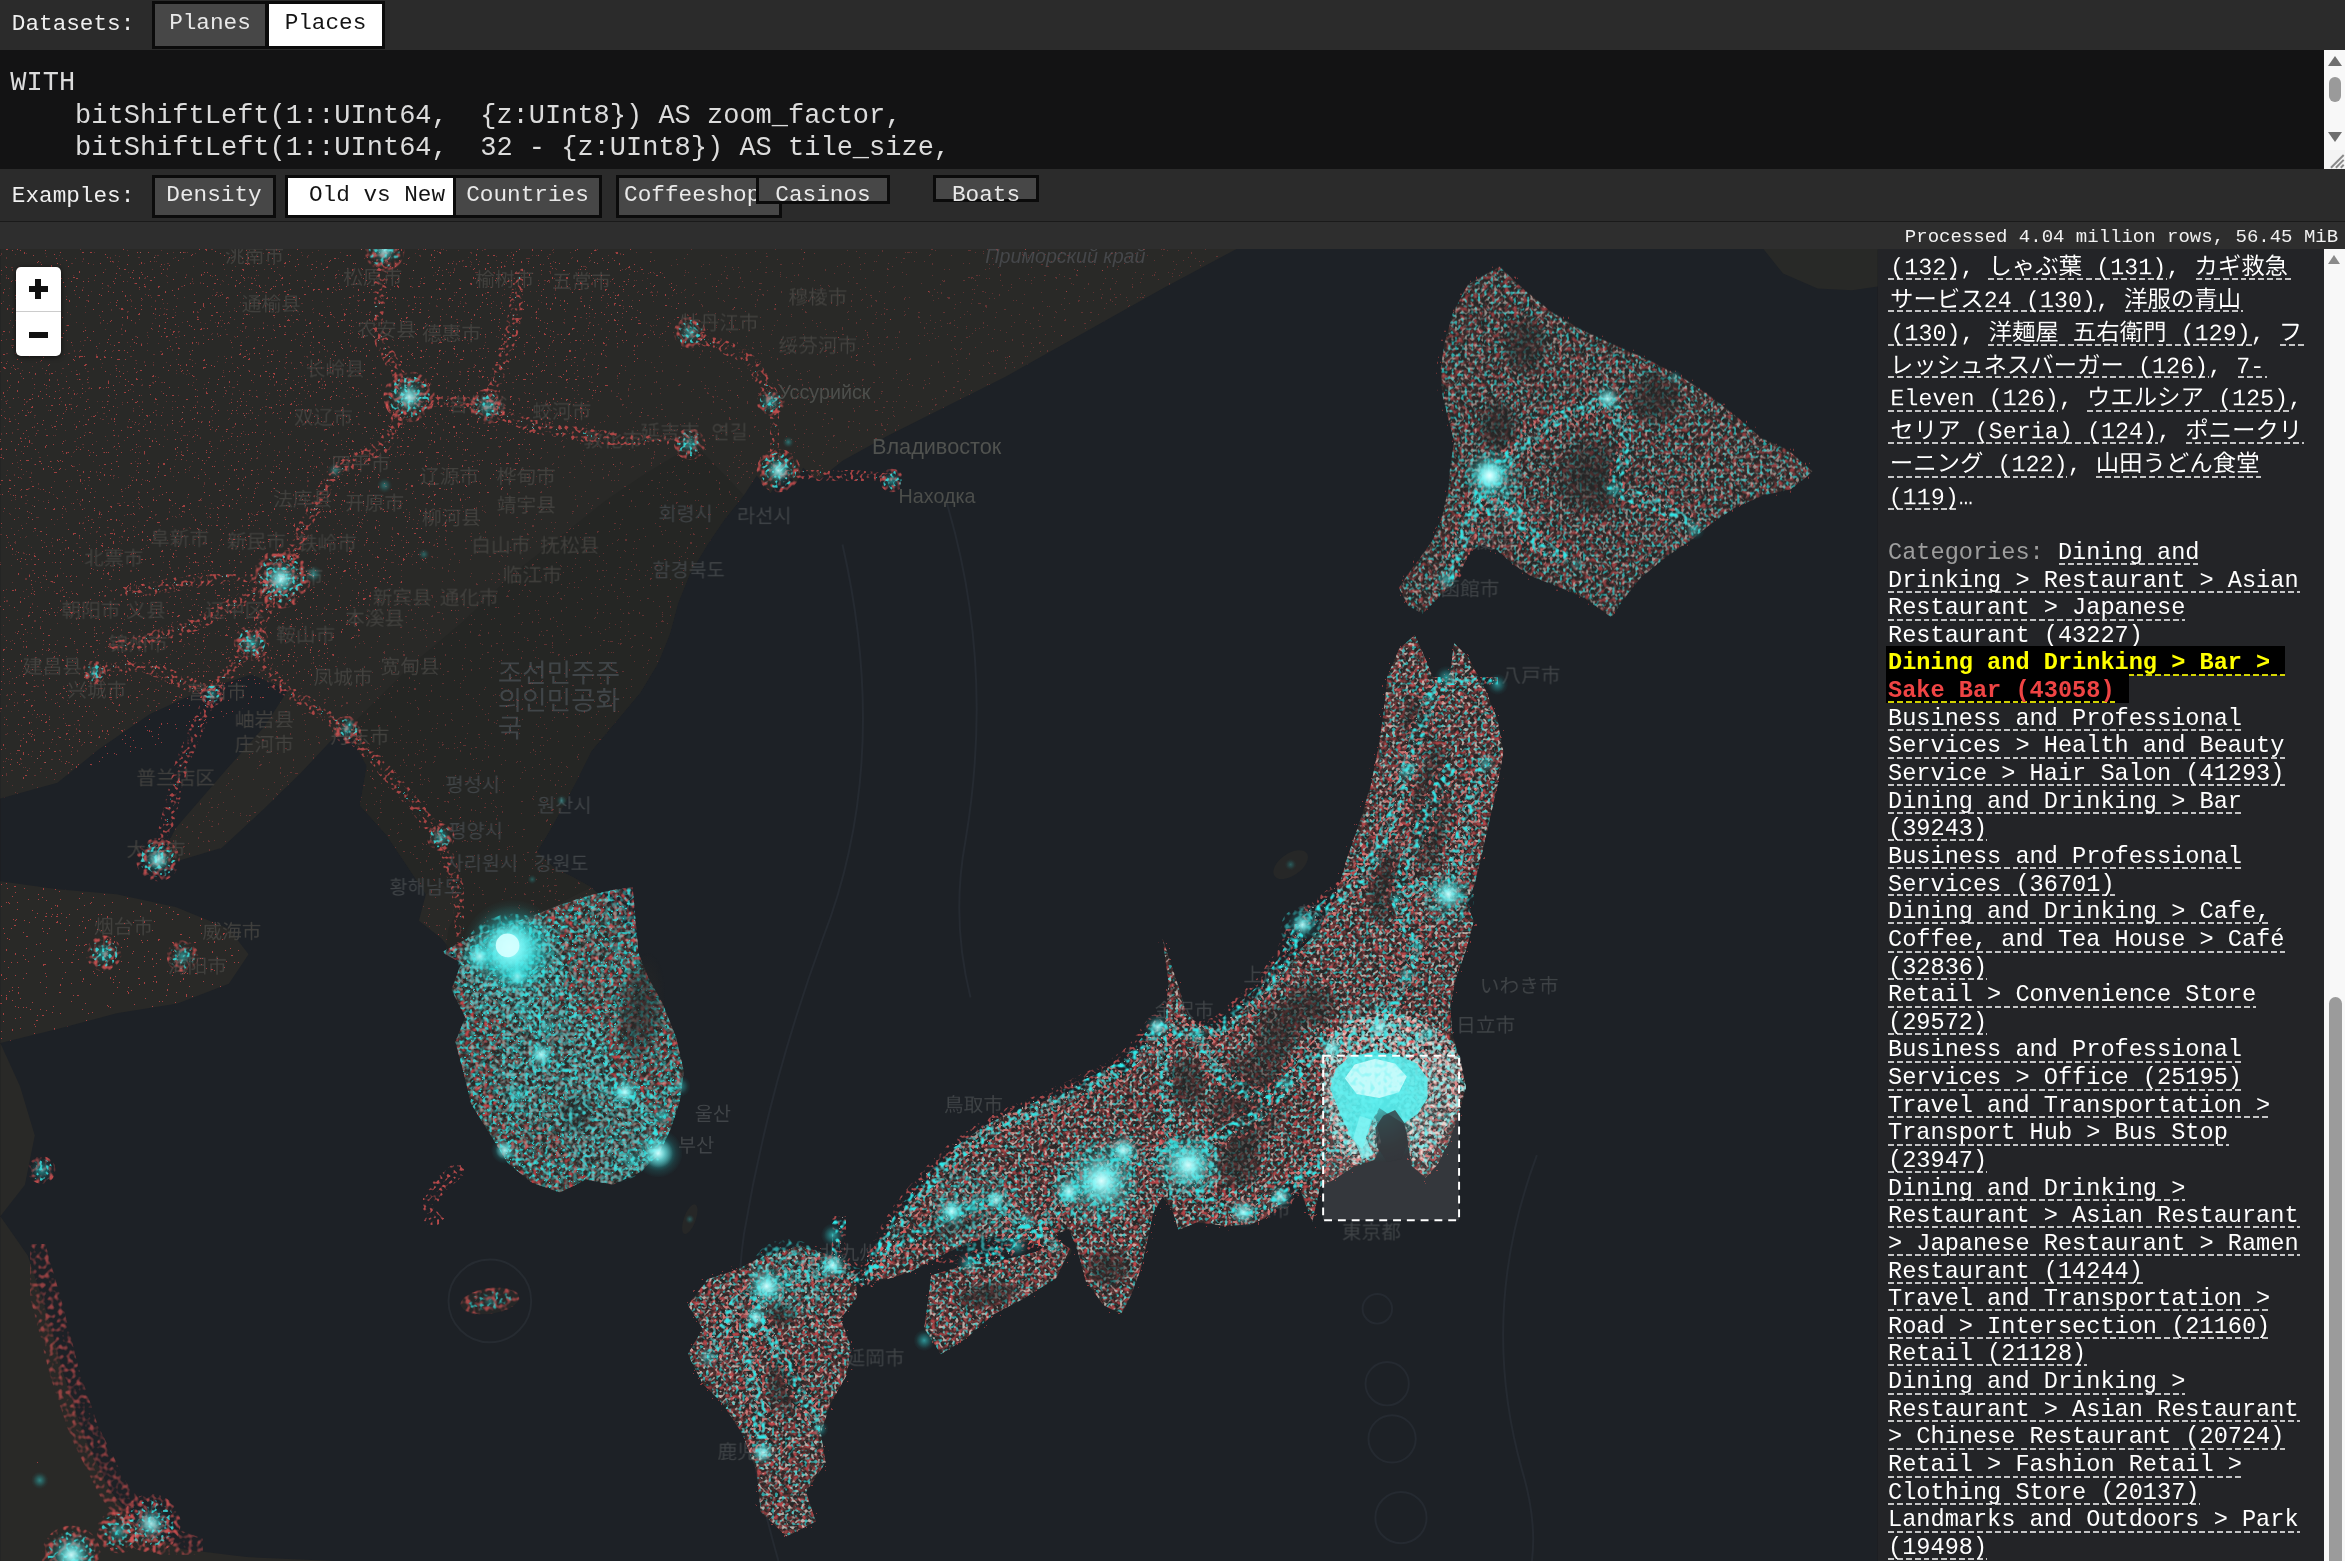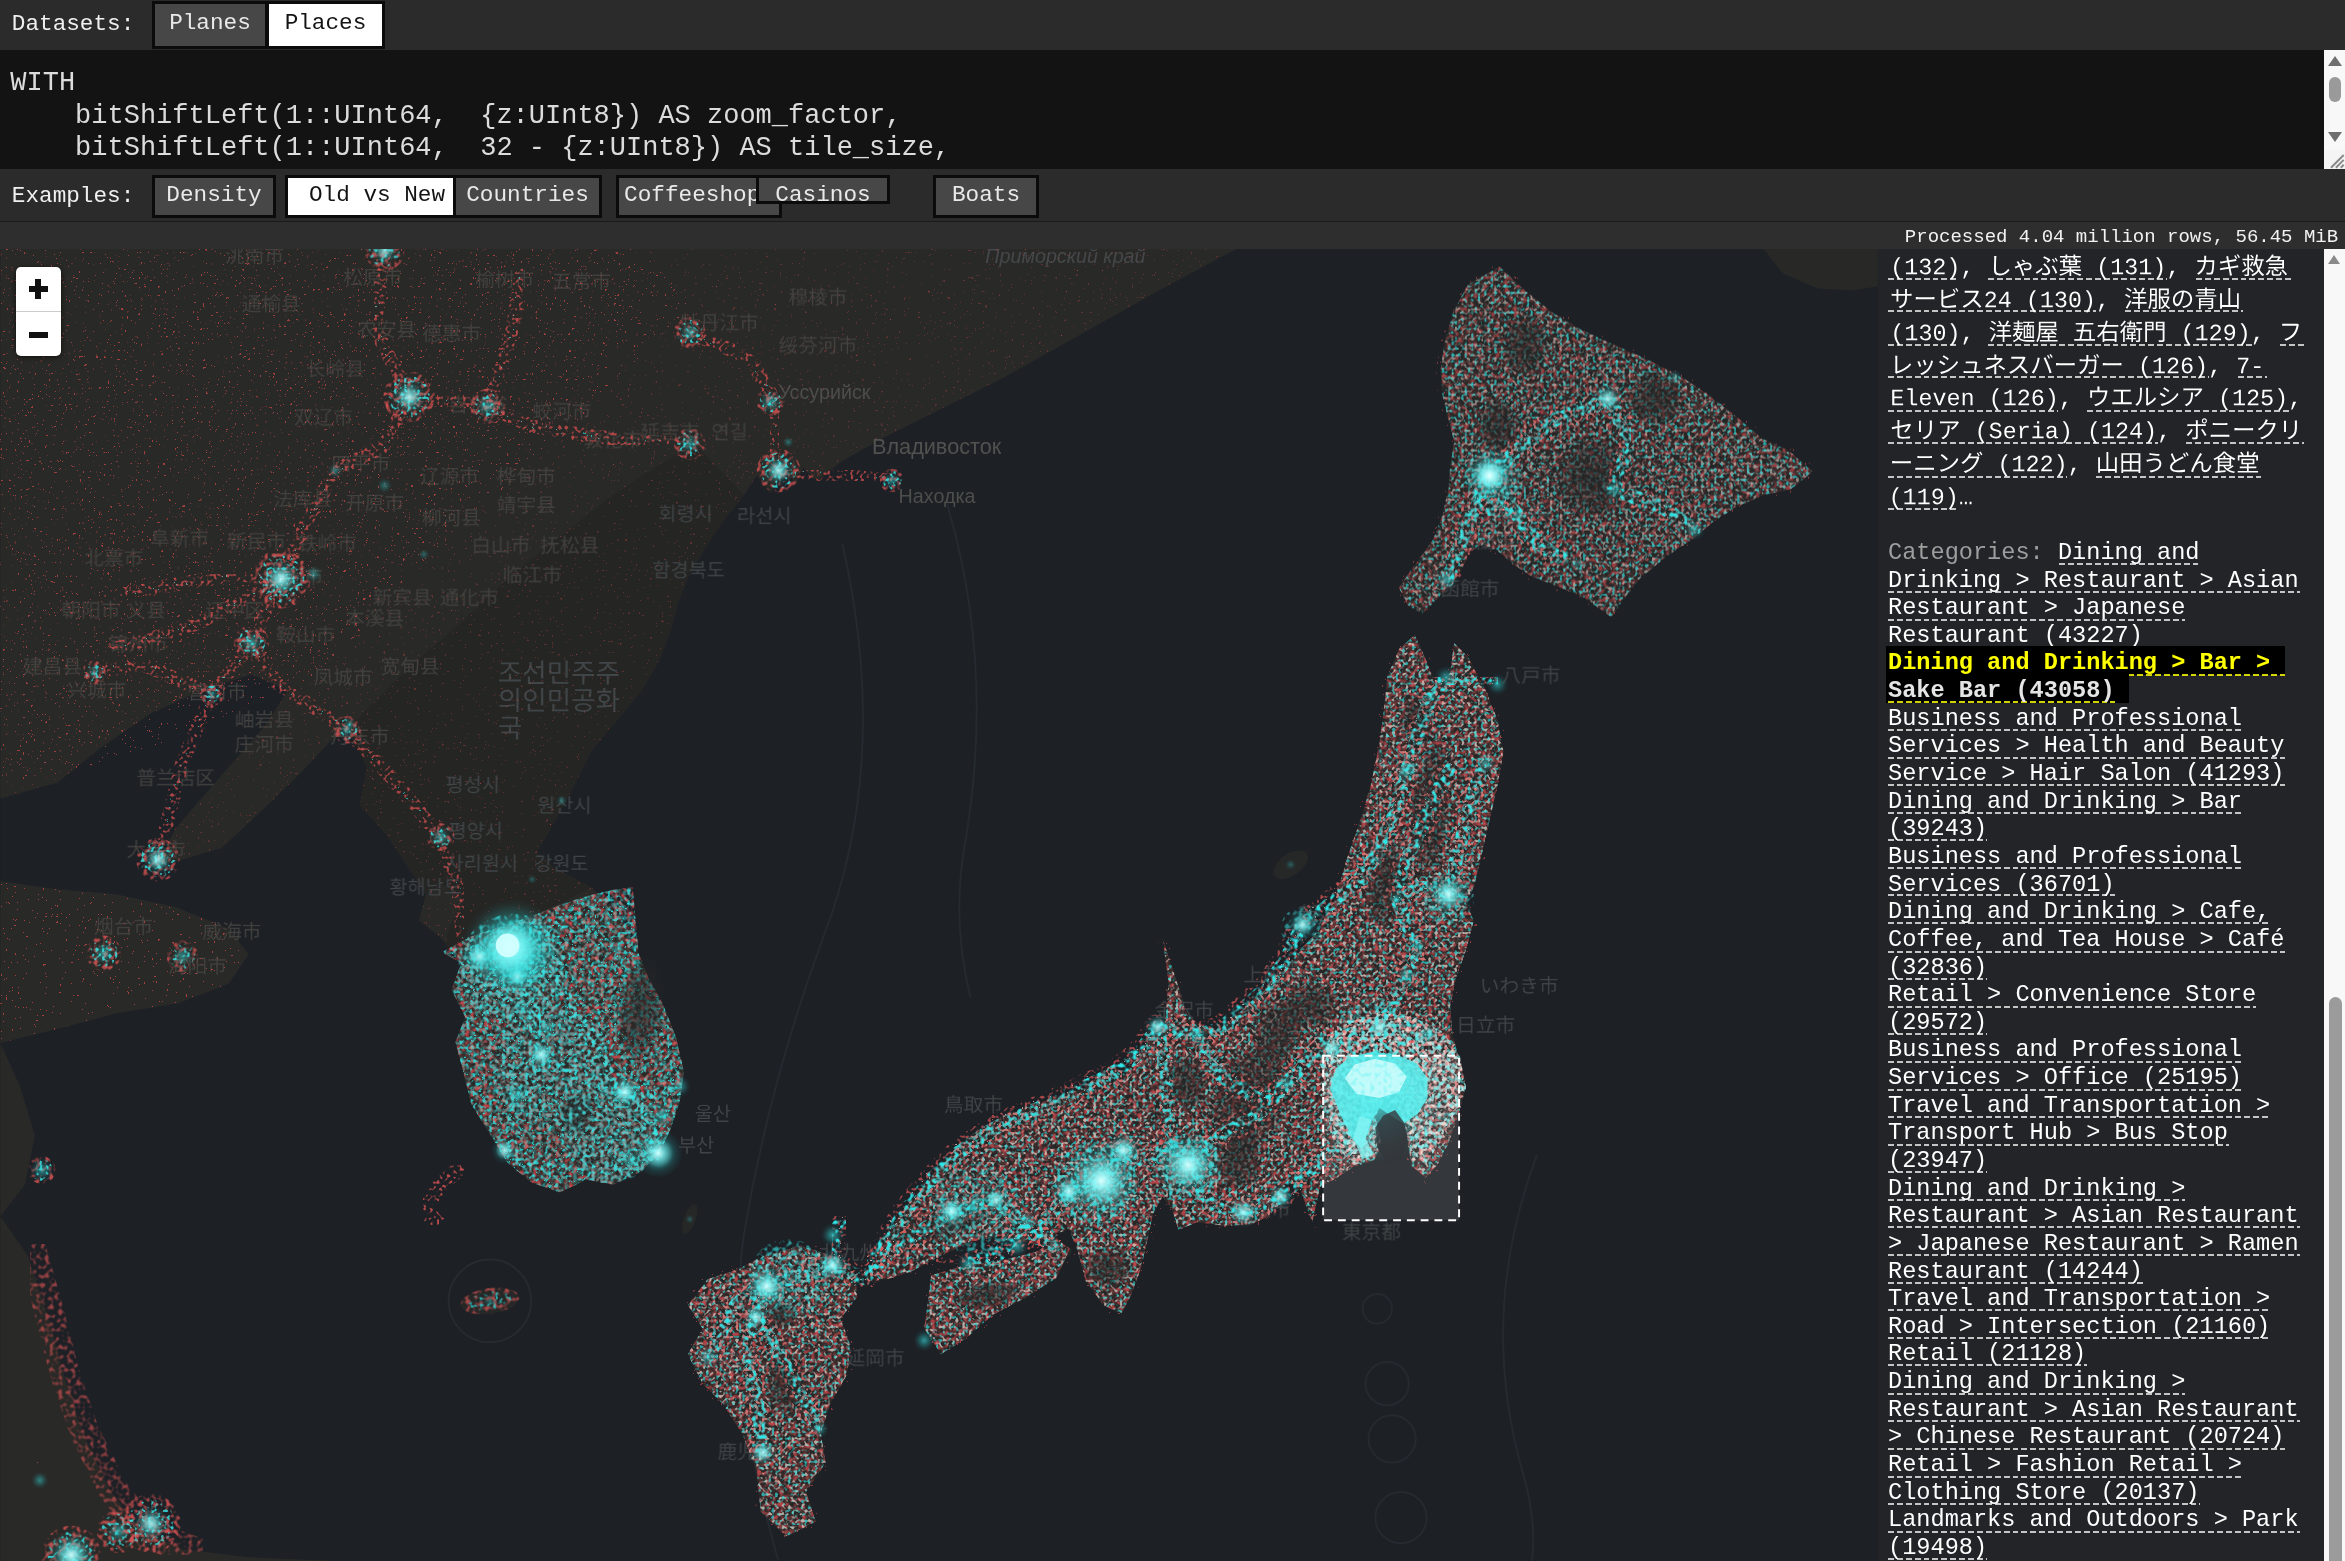--- a/index.html
+++ b/index.html
@@ -22,21 +22,21 @@
 <svg class="abs" style="left:2327px;top:151px" width="18.7" height="17.7" viewBox="0 0 19 18">
     <path d="M4 17 L17 4 M9 17 L17 9 M14 17 L17 14" stroke="#8a8a8a" stroke-width="2" fill="none"></path>
   </svg>
 <div class="abs" style="left:0;top:169px;width:2345px;height:52px;background:#2b2b2b"></div>
 <div class="abs" style="left:11.8px;top:183px;font-size:22.7px;color:#f0f0f0">Examples:</div>
 <div class="btn" style="left:152px;top:175px;width:124px;height:43px;line-height:34px">Density</div>
 <div class="btn sel" style="left:285px;top:175px;width:184px;height:43px;line-height:34px">Old vs New</div>
 <div class="btn" style="left:453px;top:175px;width:149px;height:43px;line-height:34px">Countries</div>
 <div class="btn" style="left:616px;top:175px;width:166px;height:43px;line-height:34px">Coffeeshops</div>
 <div class="btn" style="left:756px;top:175px;width:134px;height:29px;line-height:34px">Casinos</div>
-<div class="btn" style="left:933px;top:175px;width:106px;height:43px;line-height:34px">Boats</div>
+<div class="btn" style="left:933px;top:175px;width:106px;height:27px;line-height:34px">Boats</div>
 <div class="abs" style="left:0;top:222px;width:2345px;height:27.6px;background:#2e2e2e"></div>
 <div class="abs" style="right:6.9px;top:226px;font-size:19px;color:#f2f2f2">Processed 4.04 million rows, 56.45 MiB</div>
 <svg id="map" width="1878" height="1312" viewBox="0 0 1906 1332" style="position:absolute;left:0;top:249px">
 <defs>
 <filter id="t45" x="0" y="0" width="100%" height="100%">
         <feTurbulence type="fractalNoise" baseFrequency="0.22" numOctaves="1" seed="7"></feTurbulence>
         <feComponentTransfer>
           <feFuncA type="linear" slope="4" intercept="-1.9"></feFuncA>
         </feComponentTransfer>
         <feComposite in="SourceGraphic" operator="in"></feComposite>
@@ -671,21 +671,21 @@
 <div class="sl" style="left:1888px;top:567px">Drinking &gt; Restaurant &gt; Asian</div>
 <div style="position:absolute;left:1888px;top:619px;width:297px;height:2px;background:repeating-linear-gradient(90deg,#e8e8e8 0 5.9px,transparent 5.9px 8.9px);opacity:0.82"></div>
 <div class="sl" style="left:1888px;top:594px">Restaurant &gt; Japanese</div>
 <div style="position:absolute;left:1888px;top:646px;width:255px;height:2px;background:repeating-linear-gradient(90deg,#e8e8e8 0 5.9px,transparent 5.9px 8.9px);opacity:0.82"></div>
 <div class="sl" style="left:1888px;top:622px">Restaurant (43227)</div>
 <div style="position:absolute;left:1886px;top:646px;width:399px;height:28.6px;background:#000"></div>
 <div style="position:absolute;left:1888px;top:674px;width:397px;height:2px;background:repeating-linear-gradient(90deg,#ffff00 0 5.9px,transparent 5.9px 8.9px);opacity:0.82"></div>
 <div class="sl" style="left:1888px;top:649px;color:#ffff00;font-weight:bold">Dining and Drinking &gt; Bar &gt;</div>
 <div style="position:absolute;left:1886px;top:674px;width:243px;height:28.6px;background:#000"></div>
 <div style="position:absolute;left:1888px;top:701px;width:227px;height:2px;background:repeating-linear-gradient(90deg,#ffff00 0 5.9px,transparent 5.9px 8.9px);opacity:0.82"></div>
-<div class="sl" style="left:1888px;top:677px;color:#e5e5e5;font-weight:bold">Sake Bar (43058)</div>
+<div class="sl" style="left:1888px;top:677px;color:#ef4444;font-weight:bold">Sake Bar (43058)</div>
 <div style="position:absolute;left:1888px;top:729px;width:355px;height:2px;background:repeating-linear-gradient(90deg,#e8e8e8 0 5.9px,transparent 5.9px 8.9px);opacity:0.82"></div>
 <div class="sl" style="left:1888px;top:705px">Business and Professional</div>
 <div style="position:absolute;left:1888px;top:757px;width:397px;height:2px;background:repeating-linear-gradient(90deg,#e8e8e8 0 5.9px,transparent 5.9px 8.9px);opacity:0.82"></div>
 <div class="sl" style="left:1888px;top:732px">Services &gt; Health and Beauty</div>
 <div style="position:absolute;left:1888px;top:784px;width:397px;height:2px;background:repeating-linear-gradient(90deg,#e8e8e8 0 5.9px,transparent 5.9px 8.9px);opacity:0.82"></div>
 <div class="sl" style="left:1888px;top:760px">Service &gt; Hair Salon (41293)</div>
 <div style="position:absolute;left:1888px;top:812px;width:355px;height:2px;background:repeating-linear-gradient(90deg,#e8e8e8 0 5.9px,transparent 5.9px 8.9px);opacity:0.82"></div>
 <div class="sl" style="left:1888px;top:788px">Dining and Drinking &gt; Bar</div>
 <div style="position:absolute;left:1888px;top:839px;width:99px;height:2px;background:repeating-linear-gradient(90deg,#e8e8e8 0 5.9px,transparent 5.9px 8.9px);opacity:0.82"></div>
 <div class="sl" style="left:1888px;top:815px">(39243)</div>

